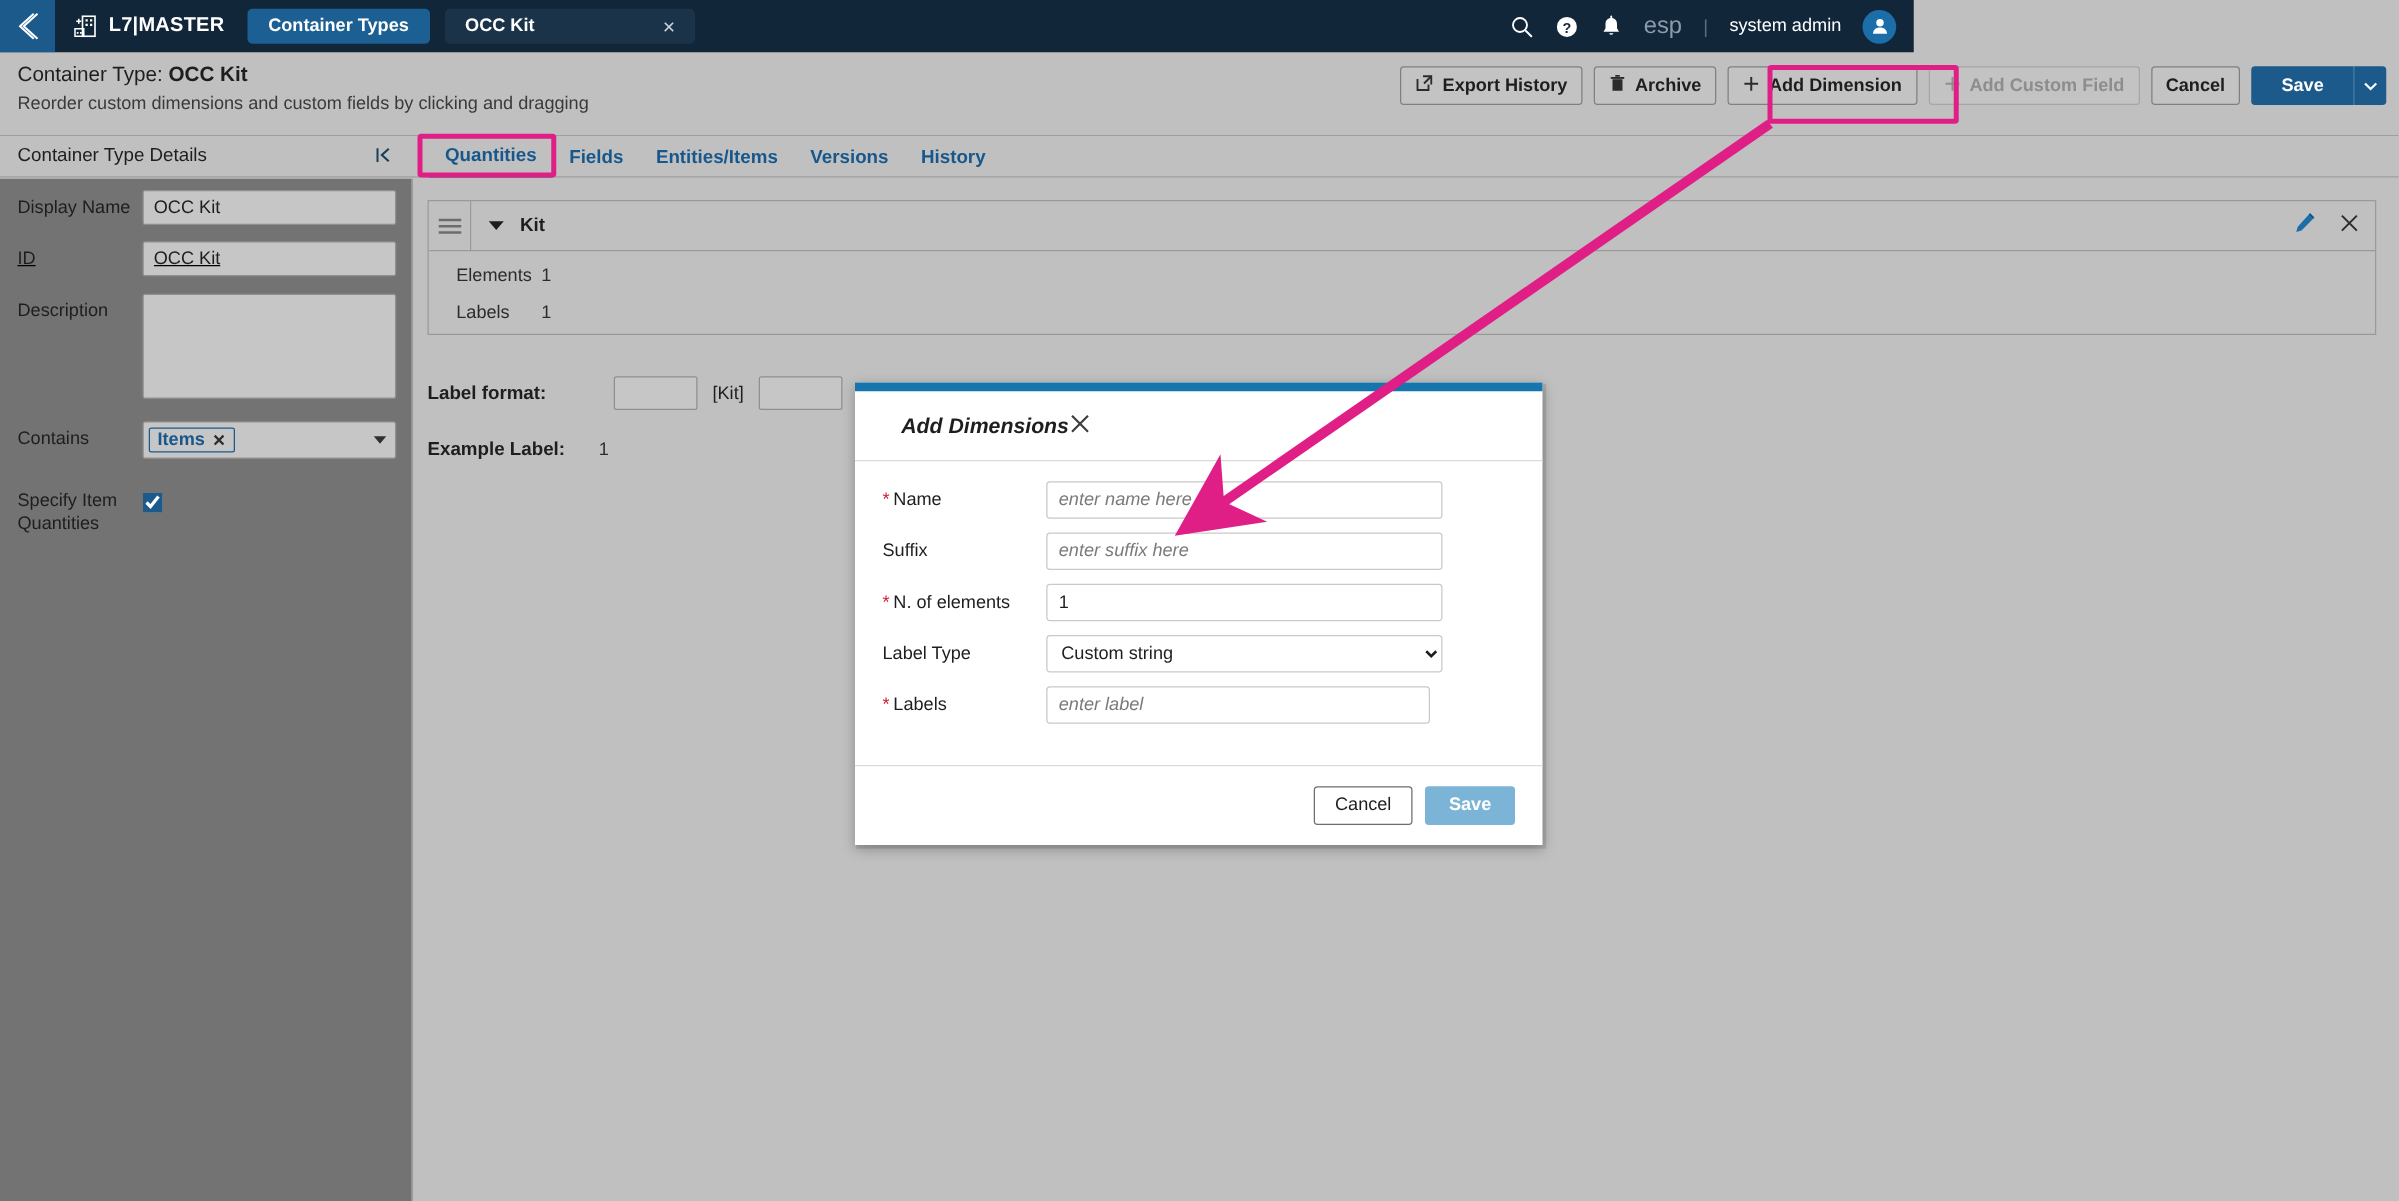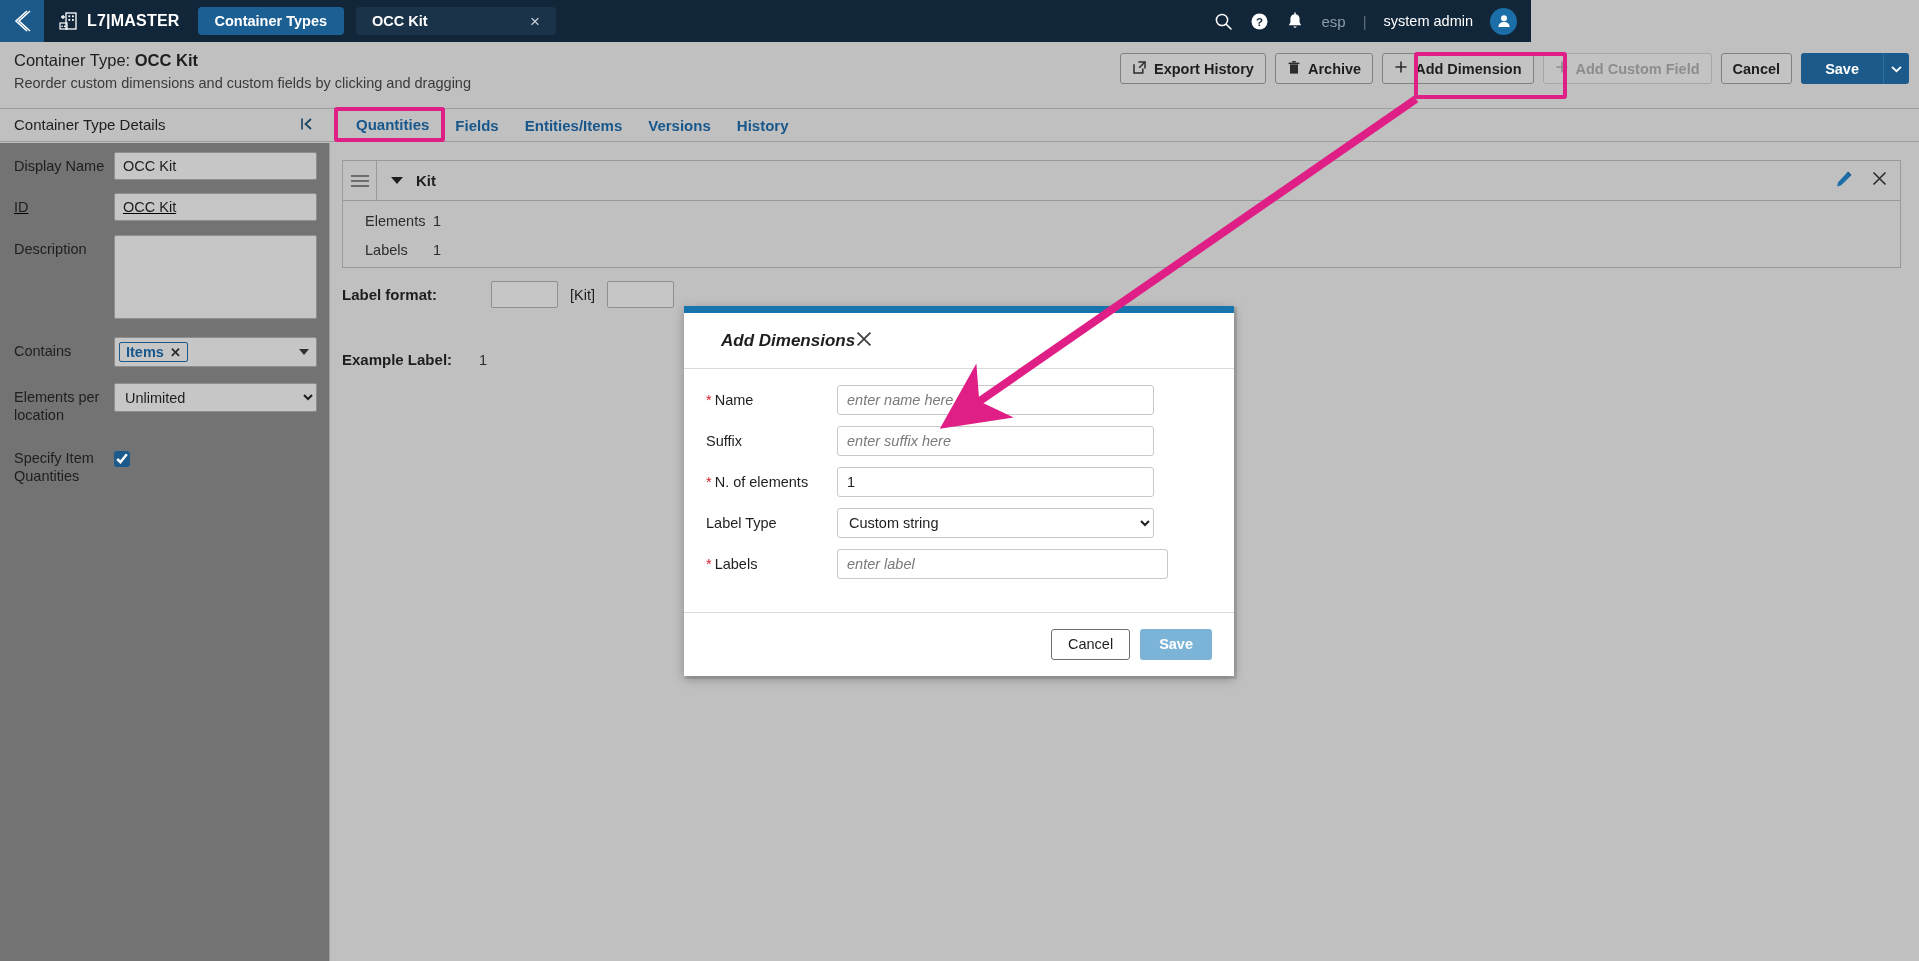--- a/index.html
+++ b/index.html
@@ -41,21 +41,21 @@
   }
   .navtab.doc .closex {
     font-size: 17px; font-weight: normal; color: #c9d3dc; cursor: pointer;
     line-height: 1;
   }
   .top-right {
     margin-left: auto; display: flex; align-items: center;
     gap: 17px; padding-right: 14px; color: #fff;
   }
   .ic { cursor: pointer; display: flex; align-items:center; }
-  .lang { color: #8b9bab; font-size: 15px; cursor: pointer; }
+  .lang { color: #8b9bab; font-size: 19px; cursor: pointer; }
   .divider-v { color: #5d6e7e; font-size: 15px; }
   .uname { color: #fff; font-size: 14.5px; cursor: pointer; }
   .avatar {
     width: 27px; height: 27px; border-radius: 50%; background: #1c6ea8;
     display: flex; align-items: center; justify-content: center; cursor: pointer;
   }
 
   
   .pagehead {
     position: absolute; top: 42px; left: 0; width: 1919px; height: 67px;
@@ -205,21 +205,21 @@
   .card-actions {
     position: absolute; right: 12px; top: 0; height: 39px;
     display: flex; align-items: center; gap: 18px;
   }
   .card-body { padding: 12px 0 0 22px; }
   .crow { display: flex; font-size: 14.5px; color: #2c2c2c; margin-bottom: 13px; }
   .crow .k { width: 68px; }
   .crow .v { }
 
   .lfrow {
-    position: absolute; left: 11px; top: 138px;
+    position: absolute; left: 11px; top: 158px;
     display: flex; align-items: center; gap: 12px;
   }
   .lf-label { font-size: 15px; font-weight: bold; color: #1e1e1e; width: 137px; }
   .lf-input {
     width: 67px; height: 27px; background: #c6c6c6; border: 1px solid #8f8f8f;
     border-radius: 2px; font-family: "Liberation Sans", sans-serif; font-size: 14px;
   }
   .lf-kit { font-size: 14.5px; color: #1e1e1e; }
   .exrow {
     position: absolute; left: 11px; top: 208px;
@@ -247,21 +247,21 @@
   .modal-x { font-size: 22px; color: #3d3d3d; cursor: pointer; line-height: 1; }
   .modal-body { padding: 16px 22px 0 22px; height: 243px; }
   .mrow { display: flex; align-items: center; margin-bottom: 11px; gap: 28px; }
   .mlabel { width: 103px; font-size: 14.5px; color: #1e1e1e; }
   .req { color: #d11a2a; margin-right: 3px; }
   .minput {
     width: 317px; height: 30px; border: 1px solid #c9c9c9; border-radius: 3px;
     background: #fff; font-size: 14.5px; color: #1e1e1e; padding: 0 9px;
     font-family: "Liberation Sans", sans-serif;
   }
-  .minput.short { width: 331px; }
+  .minput.short { width: 307px; }
   .minput::placeholder { color: #7a7a7a; font-style: italic; }
   .mselect {
     width: 317px; height: 30px; border: 1px solid #c9c9c9; border-radius: 3px;
     background: #fff; font-size: 14.5px; color: #1e1e1e; padding: 0 7px;
     font-family: "Liberation Sans", sans-serif;
   }
   .modal-foot {
     height: 63px; border-top: 1px solid #dadada;
     display: flex; align-items: center; justify-content: flex-end;
     gap: 10px; padding-right: 22px;
@@ -468,26 +468,20 @@
       <div class="flabel">Contains</div>
       <div class="tokenbox">
         <span class="token">
           <span>Items</span>
           <span class="tx">✕</span>
         </span>
         <span class="tokencaret"></span>
       </div>
     </div>
 
-    <div class="frow" style="padding-top:16px;">
-      <div class="flabel">Elements per location</div>
-      <select class="fselect">
-        <option>Unlimited</option>
-      </select>
-    </div>
 
     <div class="frow" style="padding-top:20px;">
       <div class="flabel">Specify Item Quantities</div>
       <input type="checkbox" class="fcheck" checked="" style="">
     </div>
 
   </div>
 
   <div class="main">
 

